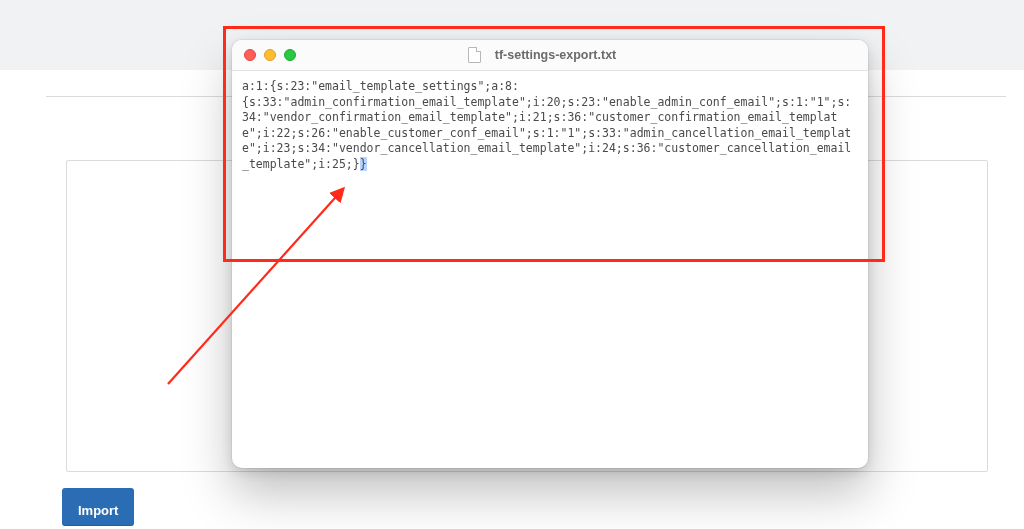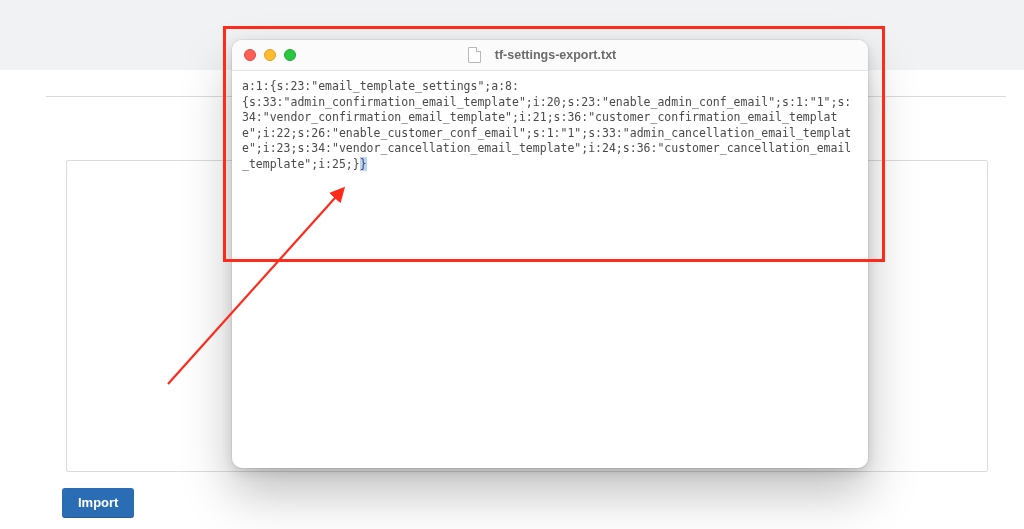--- a/index.html
+++ b/index.html
@@ -141,21 +141,21 @@
     width: 220px;
     height: 220px;
     pointer-events: none;
   }
 
   
   .import-btn {
     position: absolute;
     left: 62px;
     top: 488px;
-    padding: 7px 16px 8px;
+    padding: 15px 16px 8px;
     background: #2a6db4;
     color: #ffffff;
     font-size: 13px;
     font-weight: 600;
     border: none;
     border-radius: 3px;
     cursor: pointer;
     box-shadow: inset 0 -1px 0 rgba(0,0,0,.15);
   }
 </style>

